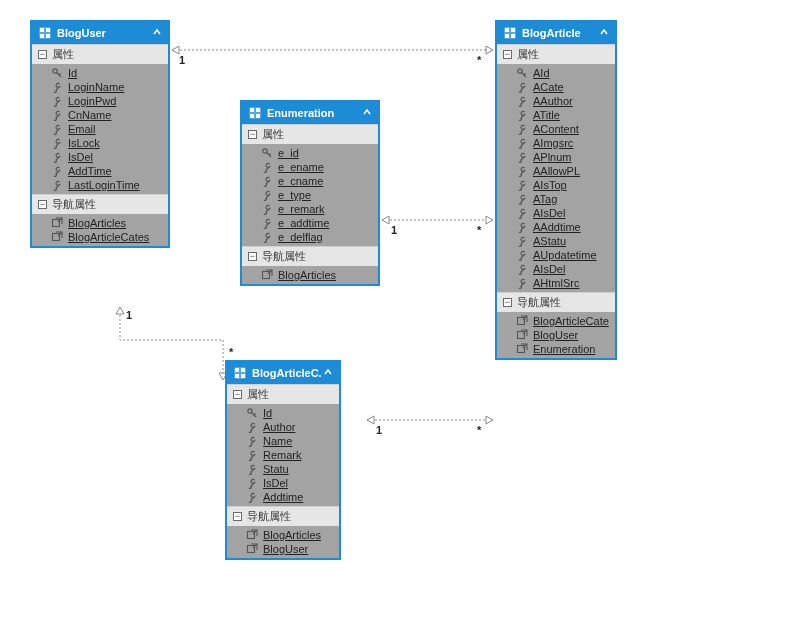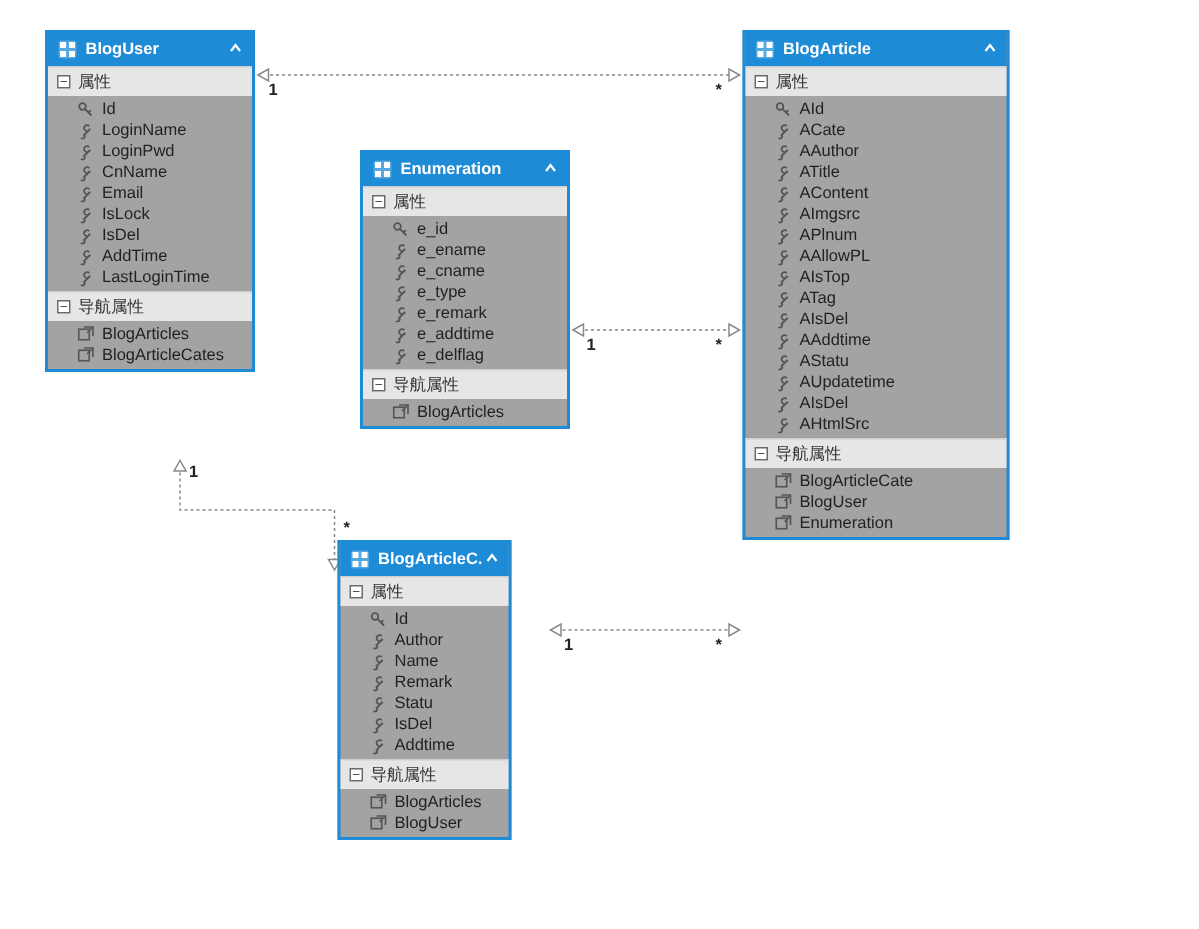--- a/index.html
+++ b/index.html
@@ -82,41 +82,42 @@
   .props {
     padding: 2px 0;
   }
   .prop {
     display: flex;
     align-items: flex-start;
     padding: 1px 6px 1px 18px;
     color: #222;
     cursor: default;
     white-space: nowrap;
+    text-decoration: underline;
   }
   .prop .picon {
     width: 14px;
     display: inline-flex;
     align-items: center;
     justify-content: center;
     margin-right: 4px;
   }
   .prop .plabel { }
   .card-label {
     position: absolute;
     font-size: 11px;
     color: #222;
     font-weight: bold;
     pointer-events: none;
   }
 
   
   #ent-bloguser   { left: 30px;  top: 20px;  width: 140px; }
   #ent-enum       { left: 240px; top: 100px; width: 140px; }
-  #ent-blogarticle{ left: 495px; top: 20px;  width: 178px; }
+  #ent-blogarticle{ left: 495px; top: 20px;  width: 122px; }
   #ent-blogartcate{ left: 225px; top: 360px; width: 116px; }
 </style>
 </head>
 <body>
 
 <div class="canvas">
 
   <svg class="connectors">
 
     <line x1="172" y1="50" x2="493" y2="50" stroke="#888" stroke-width="1" stroke-dasharray="2,2"></line>

